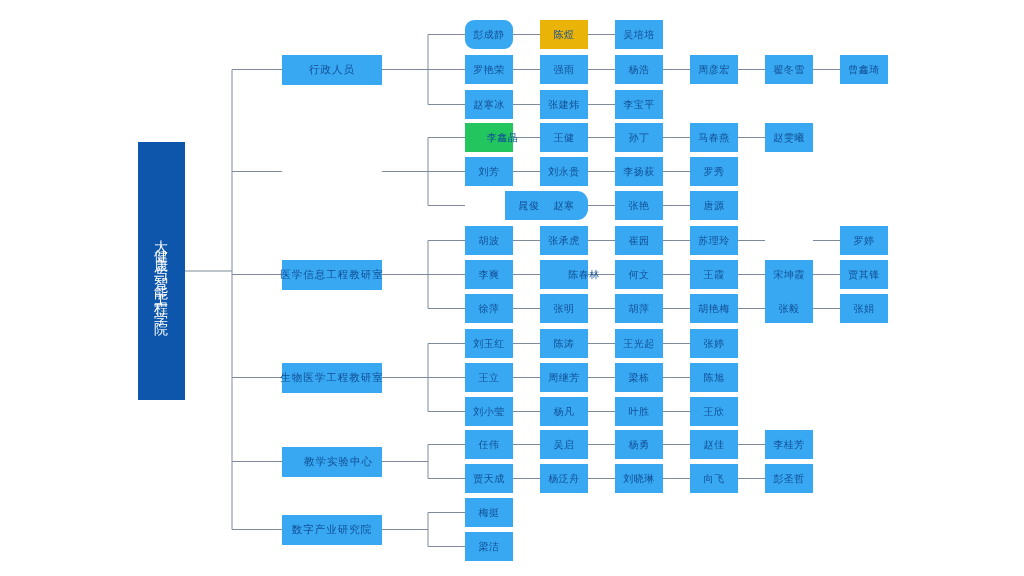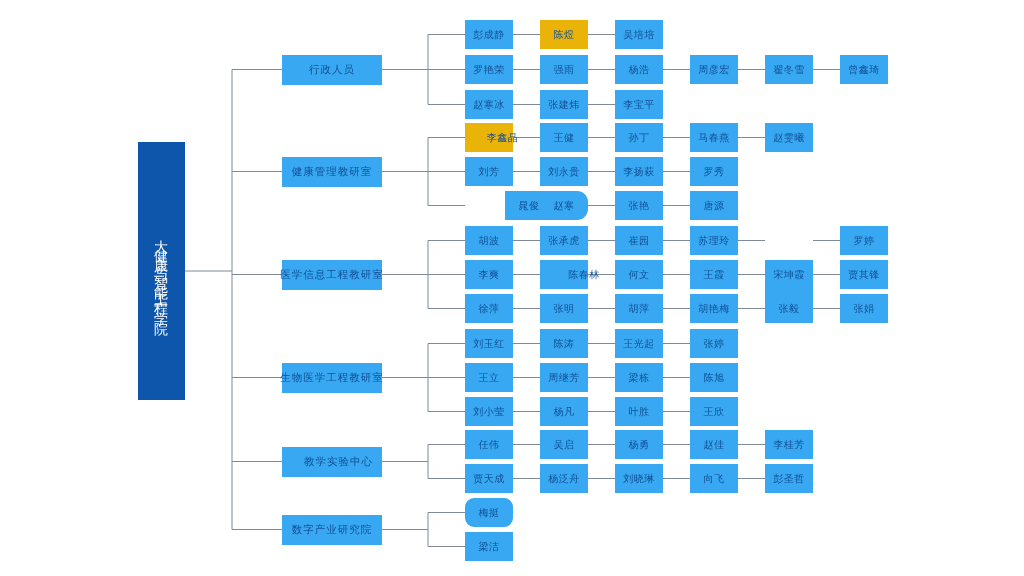--- a/index.html
+++ b/index.html
@@ -44,34 +44,33 @@
 </style>
 </head>
 <body>
 
 <div class="canvas">
   <svg id="wires" width="1024" height="576" viewBox="0 0 1024 576">
       <path d="M 232 69.5 H 282 M 382 69.5 H 428 M 428 34.5 V 104.5 M 428 34.5 H 465 M 513 34.5 H 540 M 588 34.5 H 615 M 428 69.5 H 465 M 513 69.5 H 540 M 588 69.5 H 615 M 663 69.5 H 690 M 738 69.5 H 765 M 813 69.5 H 840 M 428 104.5 H 465 M 513 104.5 H 540 M 588 104.5 H 615 M 232 171.5 H 282 M 382 171.5 H 428 M 428 137.5 V 205.5 M 428 137.5 H 465 M 513 137.5 H 540 M 588 137.5 H 615 M 663 137.5 H 690 M 738 137.5 H 765 M 428 171.5 H 465 M 513 171.5 H 540 M 588 171.5 H 615 M 663 171.5 H 690 M 428 205.5 H 465 M 513 205.5 H 540 M 588 205.5 H 615 M 663 205.5 H 690 M 232 274.5 H 282 M 382 274.5 H 428 M 428 240.5 V 308.5 M 428 240.5 H 465 M 513 240.5 H 540 M 588 240.5 H 615 M 663 240.5 H 690 M 738 240.5 H 765 M 813 240.5 H 840 M 428 274.5 H 465 M 513 274.5 H 540 M 588 274.5 H 615 M 663 274.5 H 690 M 738 274.5 H 765 M 813 274.5 H 840 M 428 308.5 H 465 M 513 308.5 H 540 M 588 308.5 H 615 M 663 308.5 H 690 M 738 308.5 H 765 M 813 308.5 H 840 M 232 377.5 H 282 M 382 377.5 H 428 M 428 343.5 V 411.5 M 428 343.5 H 465 M 513 343.5 H 540 M 588 343.5 H 615 M 663 343.5 H 690 M 428 377.5 H 465 M 513 377.5 H 540 M 588 377.5 H 615 M 663 377.5 H 690 M 428 411.5 H 465 M 513 411.5 H 540 M 588 411.5 H 615 M 663 411.5 H 690 M 232 461.5 H 282 M 382 461.5 H 428 M 428 444.5 V 478.5 M 428 444.5 H 465 M 513 444.5 H 540 M 588 444.5 H 615 M 663 444.5 H 690 M 738 444.5 H 765 M 428 478.5 H 465 M 513 478.5 H 540 M 588 478.5 H 615 M 663 478.5 H 690 M 738 478.5 H 765 M 232 529.5 H 282 M 382 529.5 H 428 M 428 512.5 V 546.5 M 428 512.5 H 465 M 428 546.5 H 465 M 185 271 H 232 M 232 69.5 V 529.5" fill="none" stroke="#7e8a9a" stroke-width="1"></path>
     </svg>
   <div class="node root-node" style="left: 138px; top: 142px; width: 47px; height: 258px; background: rgb(13, 86, 171); color: rgb(255, 255, 255);">大健康与智能工程学院</div>
 <div class="node dept-node" style="left: 282px; top: 54.5px; width: 100px; height: 30px; background: rgb(55, 168, 241); color: rgb(18, 79, 150);">行政人员</div>
-    <div class="node person-node" style="left: 465px; top: 20px; width: 48px; height: 29px; background: rgb(55, 168, 241); color: rgb(18, 79, 150);">彭成静</div>
+    <div class="node person-node" style="left: 465px; top: 20px; width: 48px; height: 29px; background: rgb(55, 168, 241); color: rgb(18, 79, 150); border-radius: 9px;">彭成静</div>
     <div class="node person-node" style="left: 540px; top: 20px; width: 48px; height: 29px; background: #eab308; color: rgb(18, 79, 150);">陈煜</div>
     <div class="node person-node" style="left: 615px; top: 20px; width: 48px; height: 29px; background: rgb(55, 168, 241); color: rgb(18, 79, 150);">吴培培</div>
     <div class="node person-node" style="left: 465px; top: 55px; width: 48px; height: 29px; background: rgb(55, 168, 241); color: rgb(18, 79, 150);">罗艳荣</div>
     <div class="node person-node" style="left: 540px; top: 55px; width: 48px; height: 29px; background: rgb(55, 168, 241); color: rgb(18, 79, 150);">强雨</div>
     <div class="node person-node" style="left: 615px; top: 55px; width: 48px; height: 29px; background: rgb(55, 168, 241); color: rgb(18, 79, 150);">杨浩</div>
     <div class="node person-node" style="left: 690px; top: 55px; width: 48px; height: 29px; background: rgb(55, 168, 241); color: rgb(18, 79, 150);">周彦宏</div>
     <div class="node person-node" style="left: 765px; top: 55px; width: 48px; height: 29px; background: rgb(55, 168, 241); color: rgb(18, 79, 150);">翟冬雪</div>
     <div class="node person-node" style="left: 840px; top: 55px; width: 48px; height: 29px; background: rgb(55, 168, 241); color: rgb(18, 79, 150);">曾鑫琦</div>
     <div class="node person-node" style="left: 465px; top: 90px; width: 48px; height: 29px; background: rgb(55, 168, 241); color: rgb(18, 79, 150);">赵寒冰</div>
     <div class="node person-node" style="left: 540px; top: 90px; width: 48px; height: 29px; background: rgb(55, 168, 241); color: rgb(18, 79, 150);">张建炜</div>
     <div class="node person-node" style="left: 615px; top: 90px; width: 48px; height: 29px; background: rgb(55, 168, 241); color: rgb(18, 79, 150);">李宝平</div>
-    <div class="node dept-node" style="left: 282px; top: 156.5px; width: 100px; height: 30px; background: rgb(55, 168, 241); color: rgb(18, 79, 150);">健康管理教研室</div>
-    <div class="node person-node" style="left: 465px; top: 123px; width: 48px; height: 29px; background: #eab308; color: rgb(18, 79, 150); padding-left: 27px;">李鑫晶</div>
+    <div class="node person-node" style="left: 465px; top: 123px; width: 48px; height: 29px; background: #22c55e; color: rgb(18, 79, 150); padding-left: 27px;">李鑫晶</div>
     <div class="node person-node" style="left: 540px; top: 123px; width: 48px; height: 29px; background: rgb(55, 168, 241); color: rgb(18, 79, 150);">王健</div>
     <div class="node person-node" style="left: 615px; top: 123px; width: 48px; height: 29px; background: rgb(55, 168, 241); color: rgb(18, 79, 150);">孙丁</div>
     <div class="node person-node" style="left: 690px; top: 123px; width: 48px; height: 29px; background: rgb(55, 168, 241); color: rgb(18, 79, 150);">马春燕</div>
     <div class="node person-node" style="left: 765px; top: 123px; width: 48px; height: 29px; background: rgb(55, 168, 241); color: rgb(18, 79, 150);">赵雯曦</div>
     <div class="node person-node" style="left: 465px; top: 157px; width: 48px; height: 29px; background: rgb(55, 168, 241); color: rgb(18, 79, 150);">刘芳</div>
     <div class="node person-node" style="left: 540px; top: 157px; width: 48px; height: 29px; background: rgb(55, 168, 241); color: rgb(18, 79, 150);">刘永贵</div>
     <div class="node person-node" style="left: 615px; top: 157px; width: 48px; height: 29px; background: rgb(55, 168, 241); color: rgb(18, 79, 150);">李扬萩</div>
     <div class="node person-node" style="left: 690px; top: 157px; width: 48px; height: 29px; background: rgb(55, 168, 241); color: rgb(18, 79, 150);">罗秀</div>
     <div class="node person-node" style="left: 465px; top: 191px; width: 48px; height: 29px; background: rgb(55, 168, 241); color: rgb(18, 79, 150); margin-left: 40px;">晁俊</div>
     <div class="node person-node" style="left: 540px; top: 191px; width: 48px; height: 29px; background: rgb(55, 168, 241); color: rgb(18, 79, 150); border-radius: 11px;">赵寒</div>
@@ -114,15 +113,15 @@
     <div class="node person-node" style="left: 540px; top: 430px; width: 48px; height: 29px; background: rgb(55, 168, 241); color: rgb(18, 79, 150);">吴启</div>
     <div class="node person-node" style="left: 615px; top: 430px; width: 48px; height: 29px; background: rgb(55, 168, 241); color: rgb(18, 79, 150);">杨勇</div>
     <div class="node person-node" style="left: 690px; top: 430px; width: 48px; height: 29px; background: rgb(55, 168, 241); color: rgb(18, 79, 150);">赵佳</div>
     <div class="node person-node" style="left: 765px; top: 430px; width: 48px; height: 29px; background: rgb(55, 168, 241); color: rgb(18, 79, 150);">李桂芳</div>
     <div class="node person-node" style="left: 465px; top: 464px; width: 48px; height: 29px; background: rgb(55, 168, 241); color: rgb(18, 79, 150);">贾天成</div>
     <div class="node person-node" style="left: 540px; top: 464px; width: 48px; height: 29px; background: rgb(55, 168, 241); color: rgb(18, 79, 150);">杨泛舟</div>
     <div class="node person-node" style="left: 615px; top: 464px; width: 48px; height: 29px; background: rgb(55, 168, 241); color: rgb(18, 79, 150);">刘晓琳</div>
     <div class="node person-node" style="left: 690px; top: 464px; width: 48px; height: 29px; background: rgb(55, 168, 241); color: rgb(18, 79, 150);">向飞</div>
     <div class="node person-node" style="left: 765px; top: 464px; width: 48px; height: 29px; background: rgb(55, 168, 241); color: rgb(18, 79, 150);">彭圣哲</div>
     <div class="node dept-node" style="left: 282px; top: 514.5px; width: 100px; height: 30px; background: rgb(55, 168, 241); color: rgb(18, 79, 150);">数字产业研究院</div>
-    <div class="node person-node" style="left: 465px; top: 498px; width: 48px; height: 29px; background: rgb(55, 168, 241); color: rgb(18, 79, 150); border-radius: 9px;">梅挺</div>
+    <div class="node person-node" style="left: 465px; top: 498px; width: 48px; height: 29px; background: rgb(55, 168, 241); color: rgb(18, 79, 150);">梅挺</div>
     <div class="node person-node" style="left: 465px; top: 532px; width: 48px; height: 29px; background: rgb(55, 168, 241); color: rgb(18, 79, 150);">梁洁</div>
   </div>
 
 </body></html>

